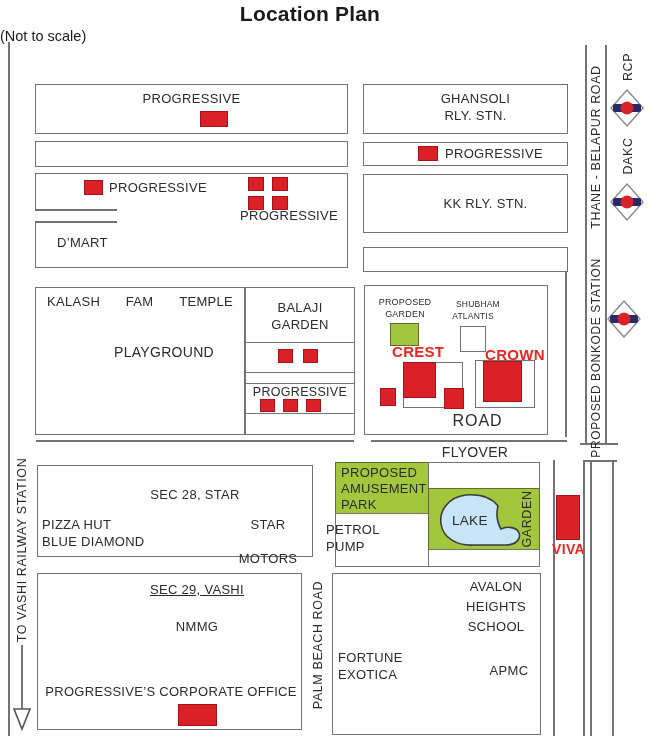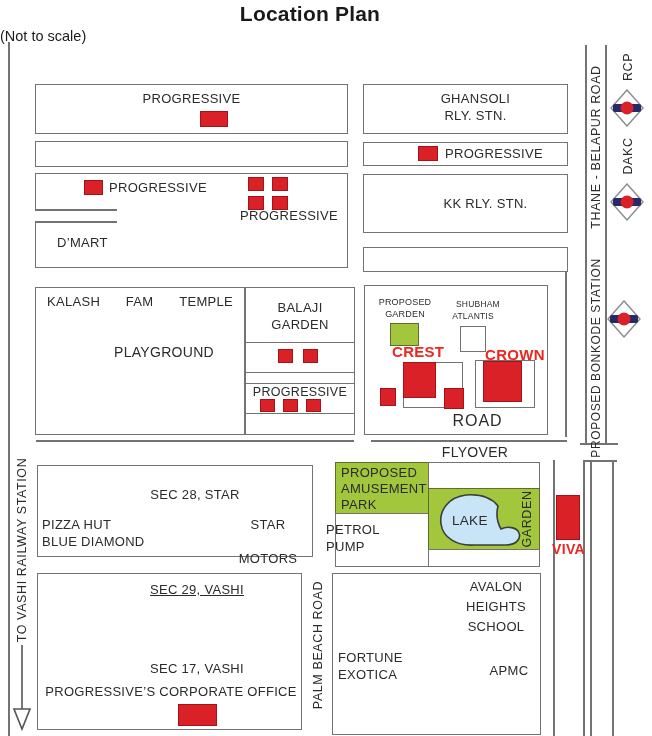--- a/index.html
+++ b/index.html
@@ -155,21 +155,21 @@
 
   <div class="box" style="left:37px;top:465px;width:276px;height:92px;"></div>
   <div class="lbl ctr" style="left:77px;top:487px;width:236px;">SEC 28, STAR</div>
   <div class="lbl" style="left:42px;top:517px;">PIZZA HUT</div>
   <div class="lbl" style="left:42px;top:534px;">BLUE DIAMOND</div>
   <div class="lbl ctr" style="left:230px;top:517px;width:76px;">STAR</div>
   <div class="lbl ctr" style="left:230px;top:534px;width:76px;margin-top:17px;">MOTORS</div>
 
   <div class="box" style="left:37px;top:573px;width:265px;height:157px;"></div>
   <div class="lbl ctr" style="left:92px;top:582px;width:210px;text-decoration:underline;">SEC 29, VASHI</div>
-  <div class="lbl ctr" style="left:92px;top:661px;width:210px;">SEC 17, VASHI</div>
+  <div class="lbl ctr" style="left:92px;top:619px;width:210px;">NMMG</div>
   <div class="lbl ctr" style="left:40px;top:684px;width:262px;">PROGRESSIVE’S CORPORATE OFFICE</div>
   <div class="red" style="left:178px;top:704px;width:39px;height:22px;"></div>
 
   <div class="vlabel" style="left:318px;top:645px;">PALM BEACH ROAD</div>
 
   <div class="box greenbox" style="left:335px;top:462px;width:95px;height:53px;"></div>
   <div class="lbl" style="left:341px;top:465px;line-height:16px;">
     <span style="display:block;">PROPOSED</span>
     <span style="display:block;">AMUSEMENT</span>
     <span style="display:block;">PARK</span>

